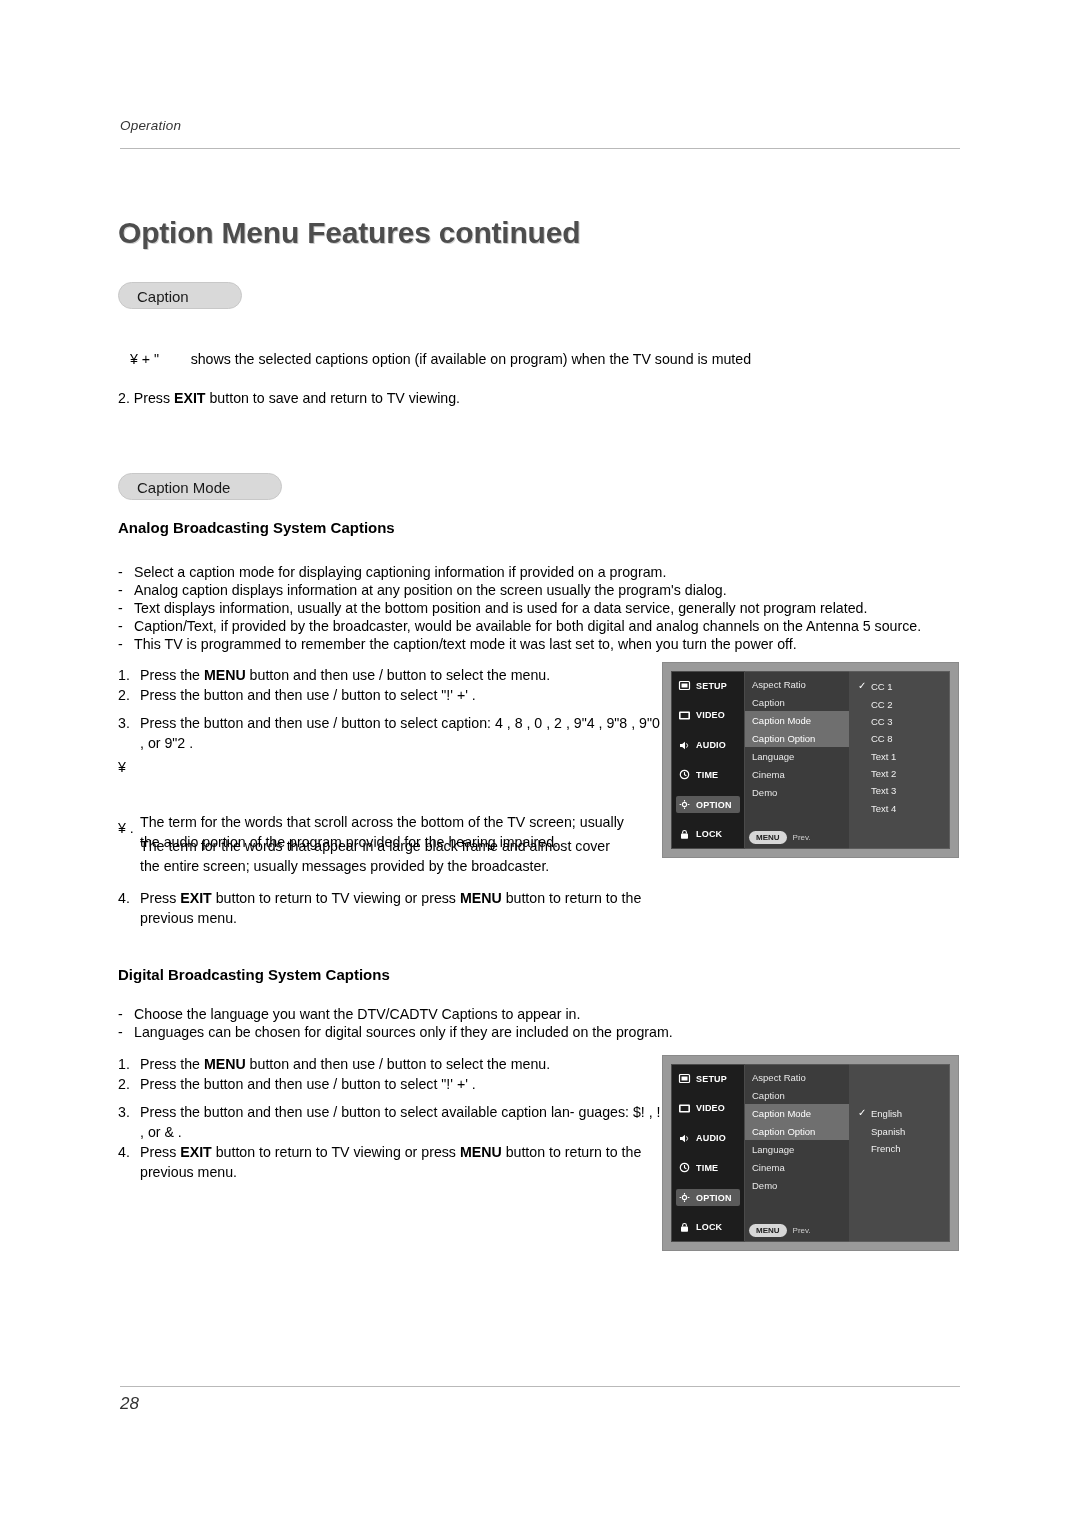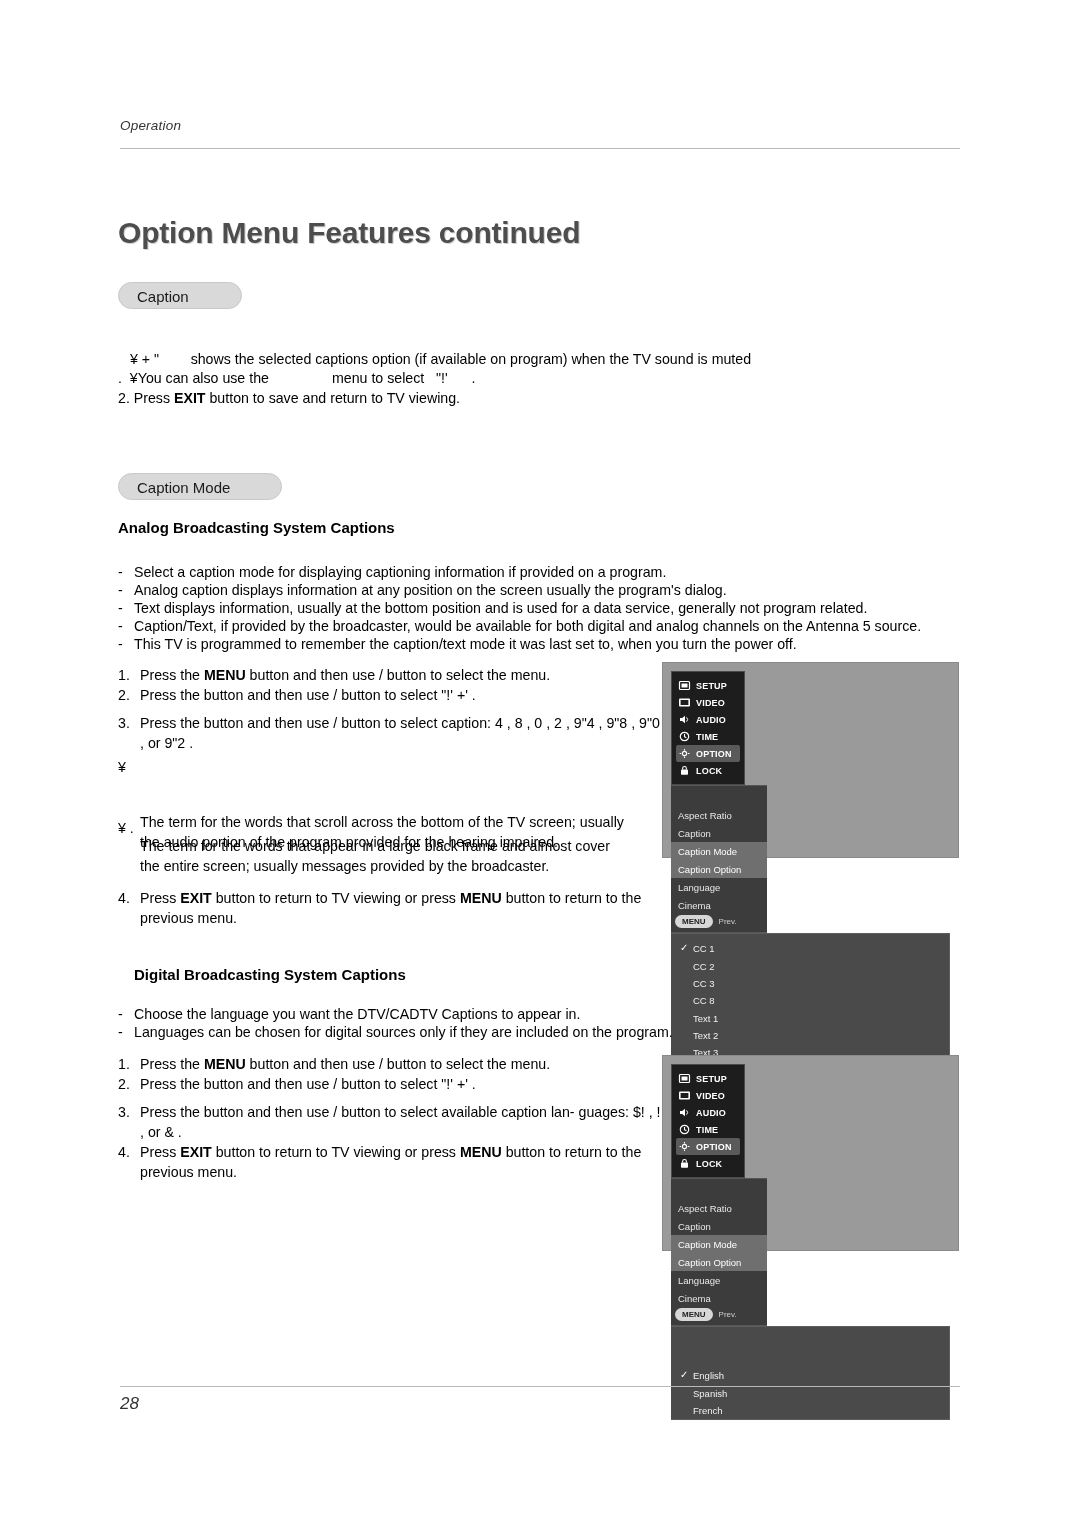--- a/index.html
+++ b/index.html
@@ -95,21 +95,20 @@
   .osd {
     position: absolute;
     background: #9a9a9a;
     border: 1px solid #8a8a8a;
     box-sizing: border-box;
   }
   .osd-inner {
     position: absolute;
     left: 8px; top: 8px; right: 8px; bottom: 8px;
     display: flex;
-    flex-direction: column;
   }
   .osd-left {
     width: 74px;
     background: #1d1d1d;
     border: 1px solid #4a4a4a;
     box-sizing: border-box;
     padding: 5px 4px;
     display: flex;
     flex-direction: column;
     justify-content: space-between;
@@ -130,26 +129,26 @@
   }
   .osd-ico {
     width: 13px;
     height: 11px;
     flex: 0 0 13px;
     display: inline-flex;
     align-items: center;
     justify-content: center;
   }
   .osd-mid {
-    width: 96px;
+    width: 104px;
     background: #3c3c3c;
     border-top: 1px solid #565656;
     border-bottom: 1px solid #565656;
     box-sizing: border-box;
-    padding-top: 20px;
+    padding-top: 3px;
     position: relative;
   }
   .osd-item {
     color: #e8e8e8;
     font-size: 9.5px;
     padding: 3.5px 7px;
   }
   .osd-item.hl {
     background: #6f6f6f;
     color: #ffffff;
@@ -221,21 +220,20 @@
 
 <div class="page">
 
   <div class="header-label">Operation</div>
   <div class="header-rule"></div>
   <div class="page-title">Option Menu Features continued</div>
 
   <div class="pill caption">Caption</div>
 
   <div class="txt" style="left:130px; top:349px; width:820px;">¥ + "        shows the selected captions option (if available on program) when the TV sound is muted</div>
-  <div class="txt" style="left:118px; top:368px; width:820px;">.  ¥You can also use the                menu to select   "!'      .</div>
   <div class="txt" style="left:118px; top:388px; width:800px;">2. Press <b>EXIT</b> button to save and return to TV viewing.</div>
 
   <div class="pill caption-mode">Caption Mode</div>
 
   <div class="sub-head" style="left:118px; top:519px;">Analog Broadcasting System Captions</div>
 
   <div class="dash" style="left:118px; top:562px; width:810px;">
     <span class="n">-</span>
     <span class="t">Select a caption mode for displaying captioning information if provided on a program.</span>
   </div>
@@ -375,21 +373,21 @@
         <div class="osd-opt">CC 3</div>
         <div class="osd-opt">CC 8</div>
         <div class="osd-opt">Text 1</div>
         <div class="osd-opt">Text 2</div>
         <div class="osd-opt">Text 3</div>
         <div class="osd-opt">Text 4</div>
       </div>
     </div>
   </div>
 
-  <div class="sub-head" style="left:134px; top:966px;">Digital Broadcasting System Captions</div>
+  <div class="sub-head" style="left:118px; top:966px;">Digital Broadcasting System Captions</div>
 
   <div class="dash" style="left:118px; top:1004px; width:810px;">
     <span class="n">-</span>
     <span class="t">Choose the language you want the DTV/CADTV Captions to appear in.</span>
   </div>
   <div class="dash" style="left:118px; top:1022px; width:810px;">
     <span class="n">-</span>
     <span class="t">Languages can be chosen for digital sources only if they are included on the program.</span>
   </div>
 

